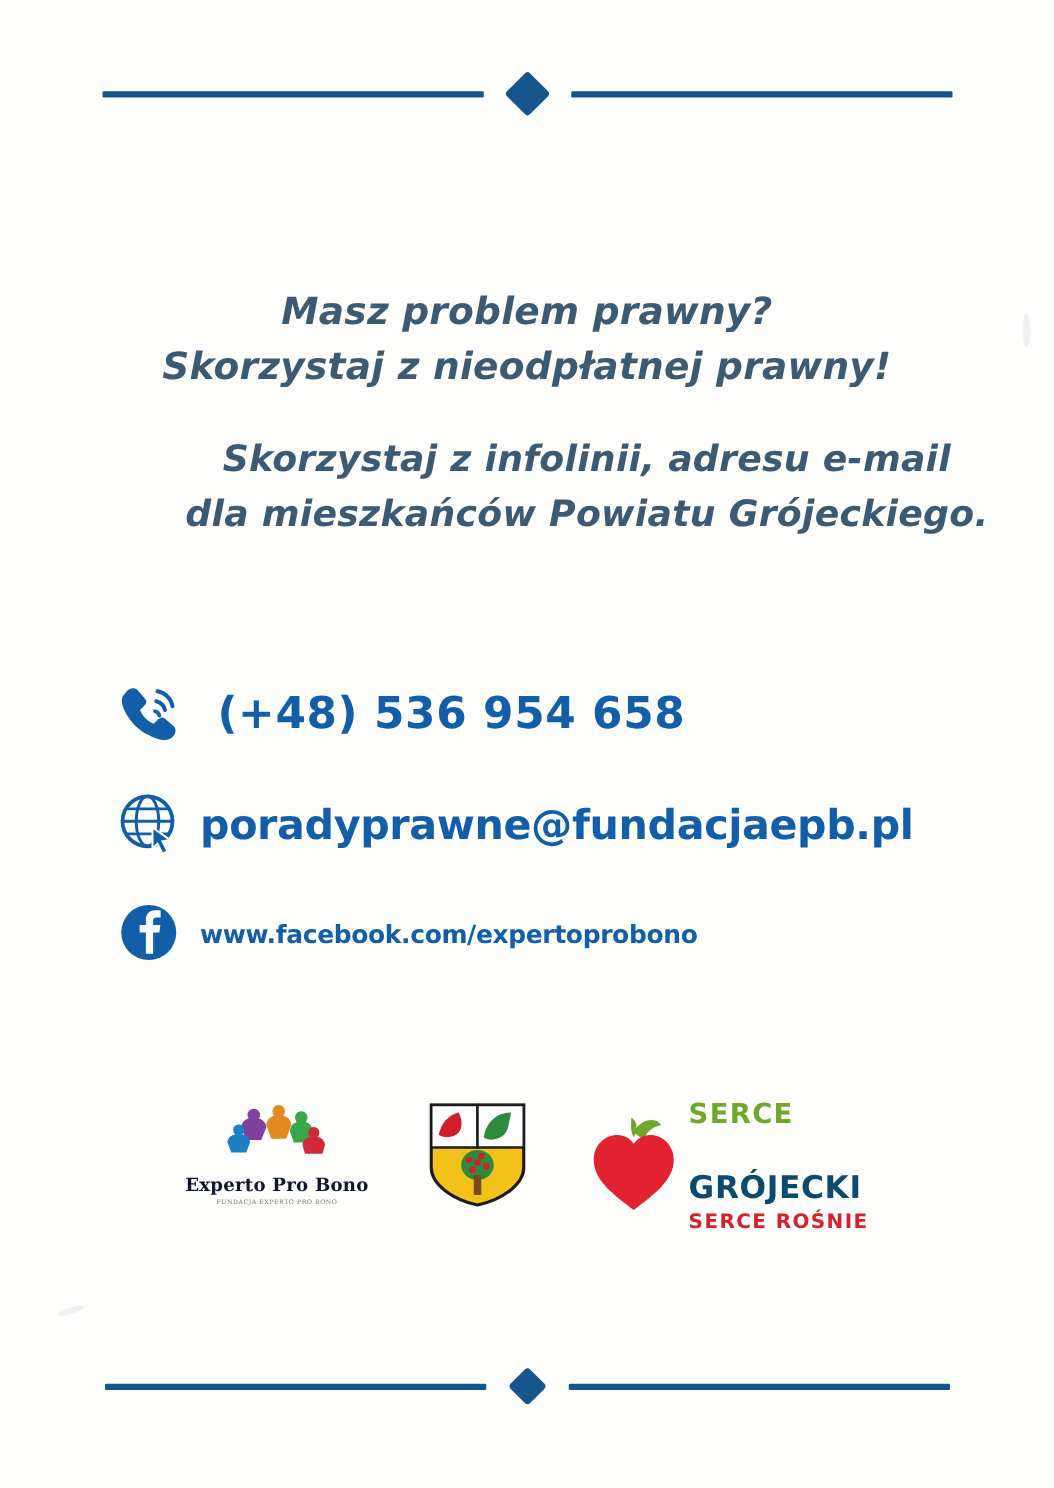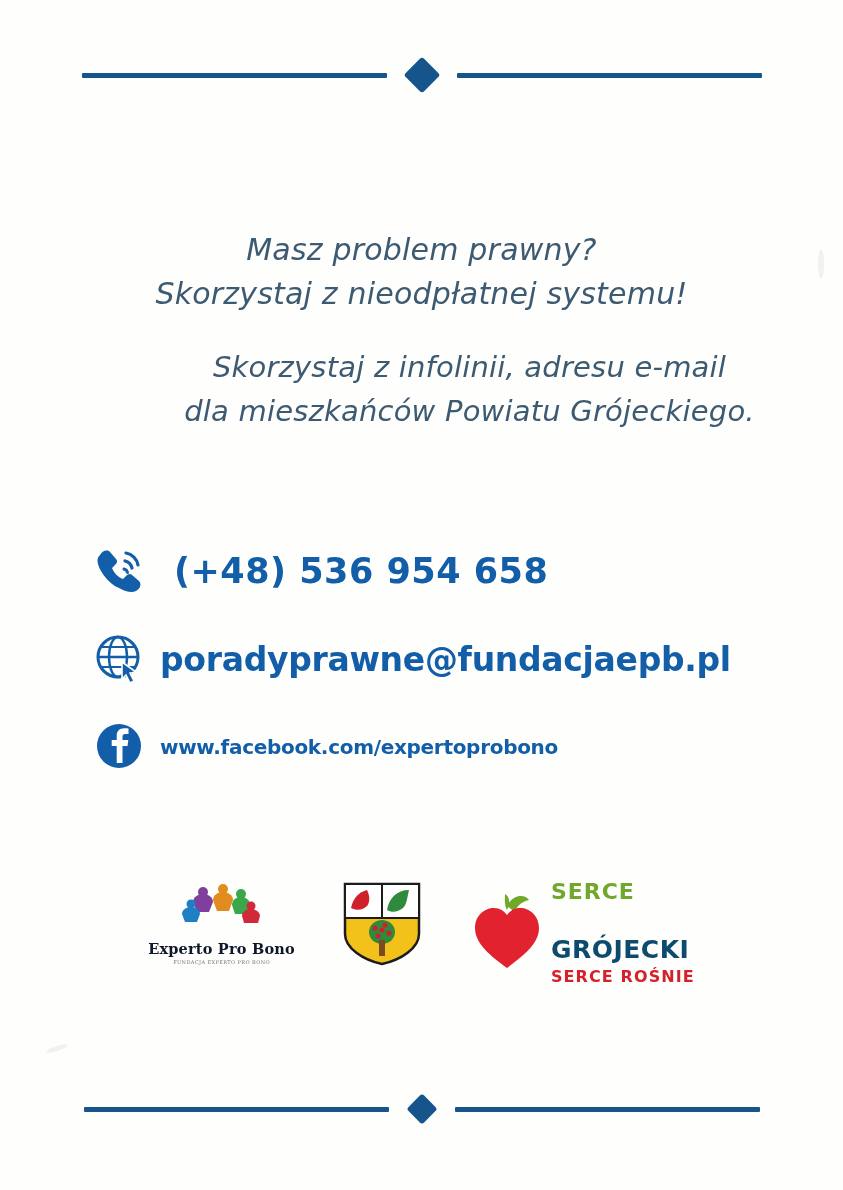--- a/index.html
+++ b/index.html
@@ -74,21 +74,21 @@
     letter-spacing: 0.2px;
   }
   .headline-2 {
     top: 345px;
     font-size: 29px;
     line-height: 44px;
     font-weight: 400;
     letter-spacing: 0.2px;
     margin-left: 48px;
   }
-  .headline .line { display: block; }
+  .headline .line { display: block; font-weight: bold; }
 
   
   .contacts {
     position: absolute;
     left: 88px;
     top: 542px;
     width: 740px;
   }
   .contact-row {
     display: flex;
@@ -208,21 +208,21 @@
 <div class="page">
 
   <div class="divider top">
     <div class="rule left"></div>
     <div class="diamond"></div>
     <div class="rule right"></div>
   </div>
 
   <div class="headline headline-1">
     <span class="line">Masz problem prawny?</span>
-    <span class="line">Skorzystaj z nieodpłatnej systemu!</span>
+    <span class="line">Skorzystaj z nieodpłatnej prawny!</span>
   </div>
 
   <div class="headline headline-2">
     <span class="line">Skorzystaj z infolinii, adresu e-mail</span>
     <span class="line">dla mieszkańców Powiatu Grójeckiego.</span>
   </div>
 
   <div class="contacts">
 
     <div class="contact-row phone">

